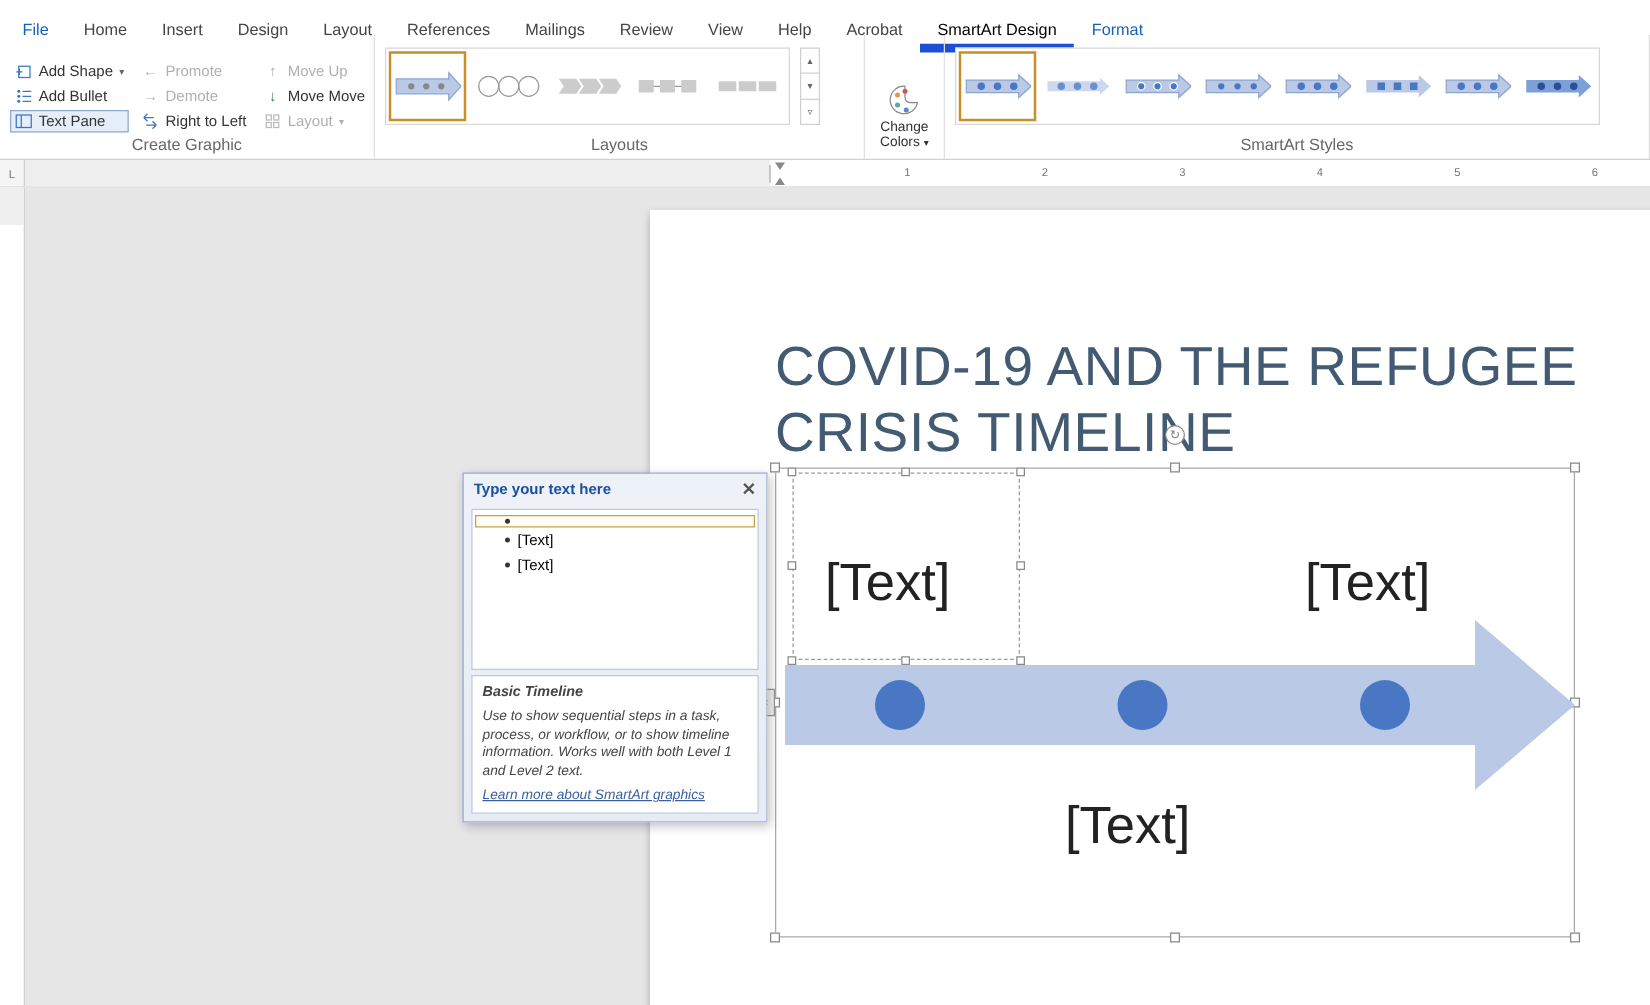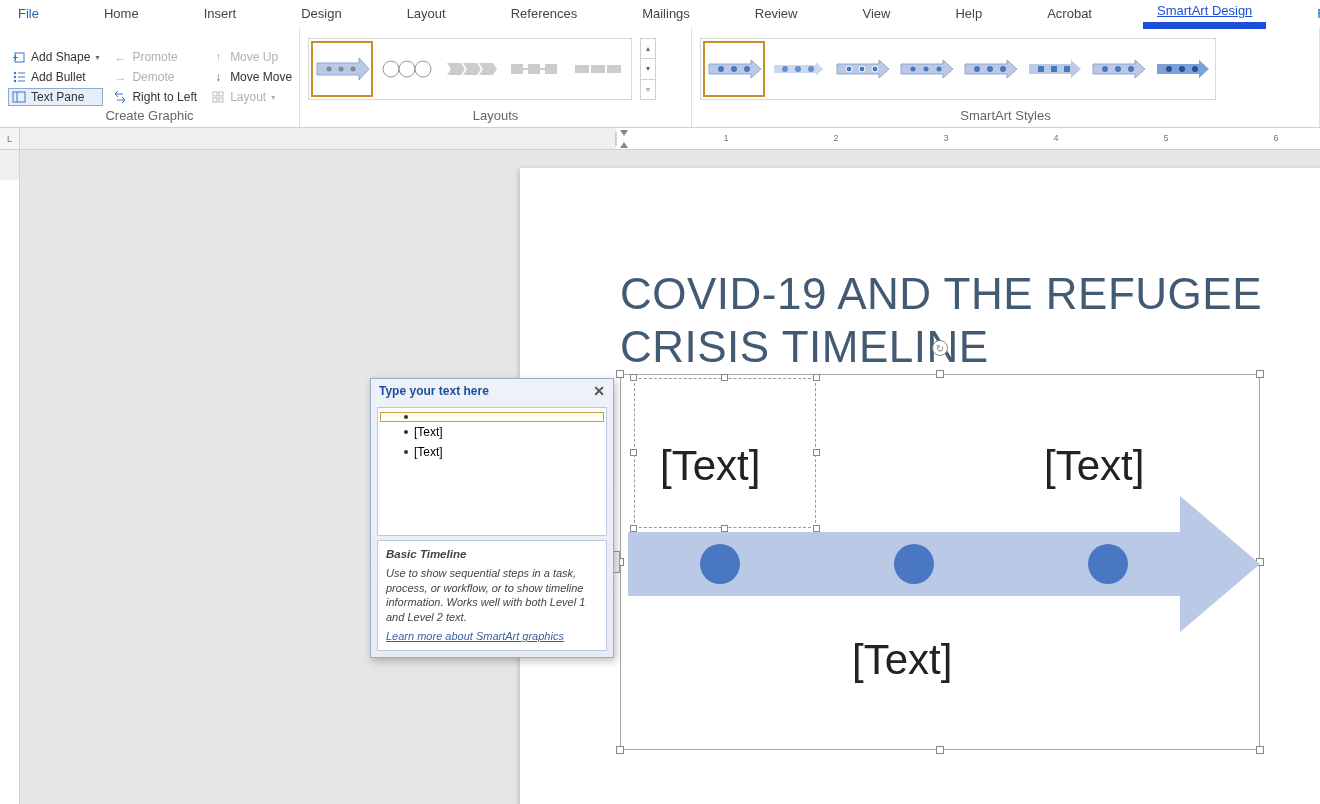--- a/index.html
+++ b/index.html
@@ -1,22 +1,22 @@
 <!DOCTYPE html>
 <html><head>
 <meta charset="utf-8">
 <style>
   * { box-sizing: border-box; margin: 0; padding: 0; font-family: "Segoe UI", Tahoma, sans-serif; }
   body { background: #e6e6e6; width: 1320px; height: 804px; overflow: hidden; position: relative; }
 
   
-  .tabs { display: flex; background: #fff; height: 28px; align-items: center; padding: 12px 4px; font-size: 13px; color: #444; gap: 37px; }
+  .tabs { display: flex; background: #fff; height: 28px; align-items: flex-start; padding: 12px 4px; font-size: 13px; color: #444; }
   .tab { padding: 4px 14px 6px; cursor: pointer; white-space: nowrap; }
   .tab.colored { color: #1561b8; }
-  .tab.active { color: #1d4ed8; border-bottom: 7px solid #1d4ed8; padding-bottom: 4px; text-decoration: underline; }
+  .tab.active { color: #000000; border-bottom: 7px solid #1d4ed8; padding-bottom: 4px; }
 
   
   .ribbon { background: #fff; height: 100px; border-bottom: 1px solid #d0d0d0; display: flex; }
   .group { border-right: 1px solid #e0e0e0; display: flex; flex-direction: column; justify-content: space-between; padding: 4px 8px 0; }
   .group-label { text-align: center; font-size: 13px; color: #666; padding: 2px 0 4px; }
   .group-body { flex: 1; display: flex; align-items: flex-end; gap: 6px; }
 
   
   .cg { width: 300px; }
   .cg-col { display: flex; flex-direction: column; gap: 2px; }
@@ -243,20 +243,37 @@
       </div>
       <div class="layouts-scroll">
         <div>▴</div>
         <div>▾</div>
         <div>▿</div>
       </div>
     </div>
     <div class="group-label">Layouts</div>
   </div>
 
+  <div class="group cc">
+    <div class="group-body" style="justify-content:center">
+      <div class="cc-btn">
+        <span class="ic" style="width:28px;height:28px">
+          <svg width="28" height="28">
+              <path d="M14 3 A11 11 0 1 0 24 16 L18 16 A4 4 0 0 1 14 12 Z" fill="#fff" stroke="#888"></path>
+              <circle cx="8" cy="10" r="2" fill="#d94"></circle>
+              <circle cx="8" cy="18" r="2" fill="#5a9"></circle>
+              <circle cx="15" cy="22" r="2" fill="#58c"></circle>
+              <circle cx="14" cy="7" r="2" fill="#c55"></circle>
+            </svg>
+        </span>
+        <span class="cc-label"><span>Change Colors</span> <span style="font-size:8px">▾</span></span>
+      </div>
+    </div>
+    <div class="group-label"></div>
+  </div>
 
   <div class="group styles">
     <div class="group-body styles-body">
       <div class="styles-row">
         <div class="style-thumb selected">
             <svg width="54" height="24">
               <polygon class="mini-arrow" points="2,7 44,7 44,3 54,12 44,21 44,17 2,17"></polygon>
               <circle class="mini-dot" cx="14" cy="12" r="3"></circle>
               <circle class="mini-dot" cx="27" cy="12" r="3"></circle>
               <circle class="mini-dot" cx="40" cy="12" r="3"></circle>

